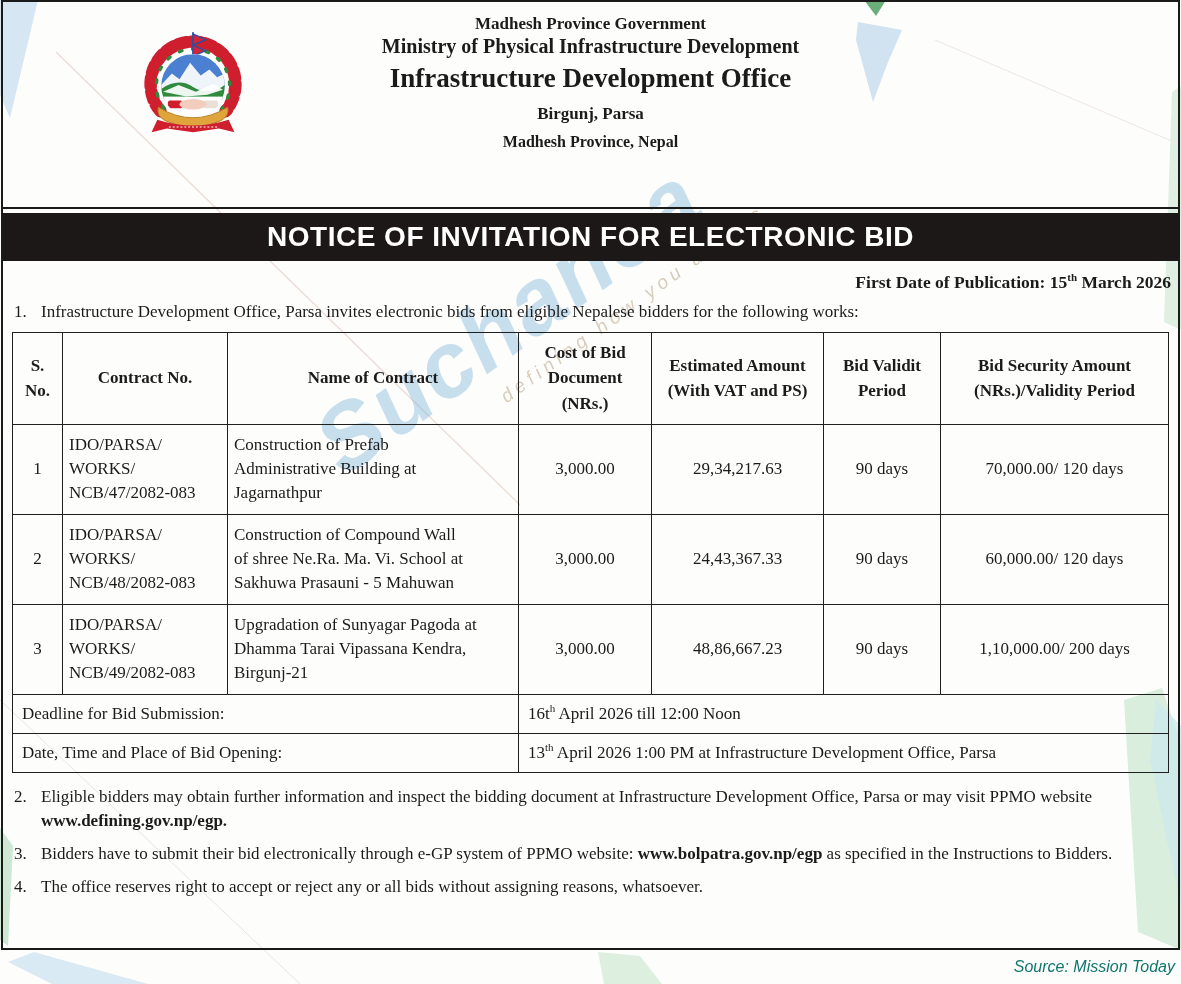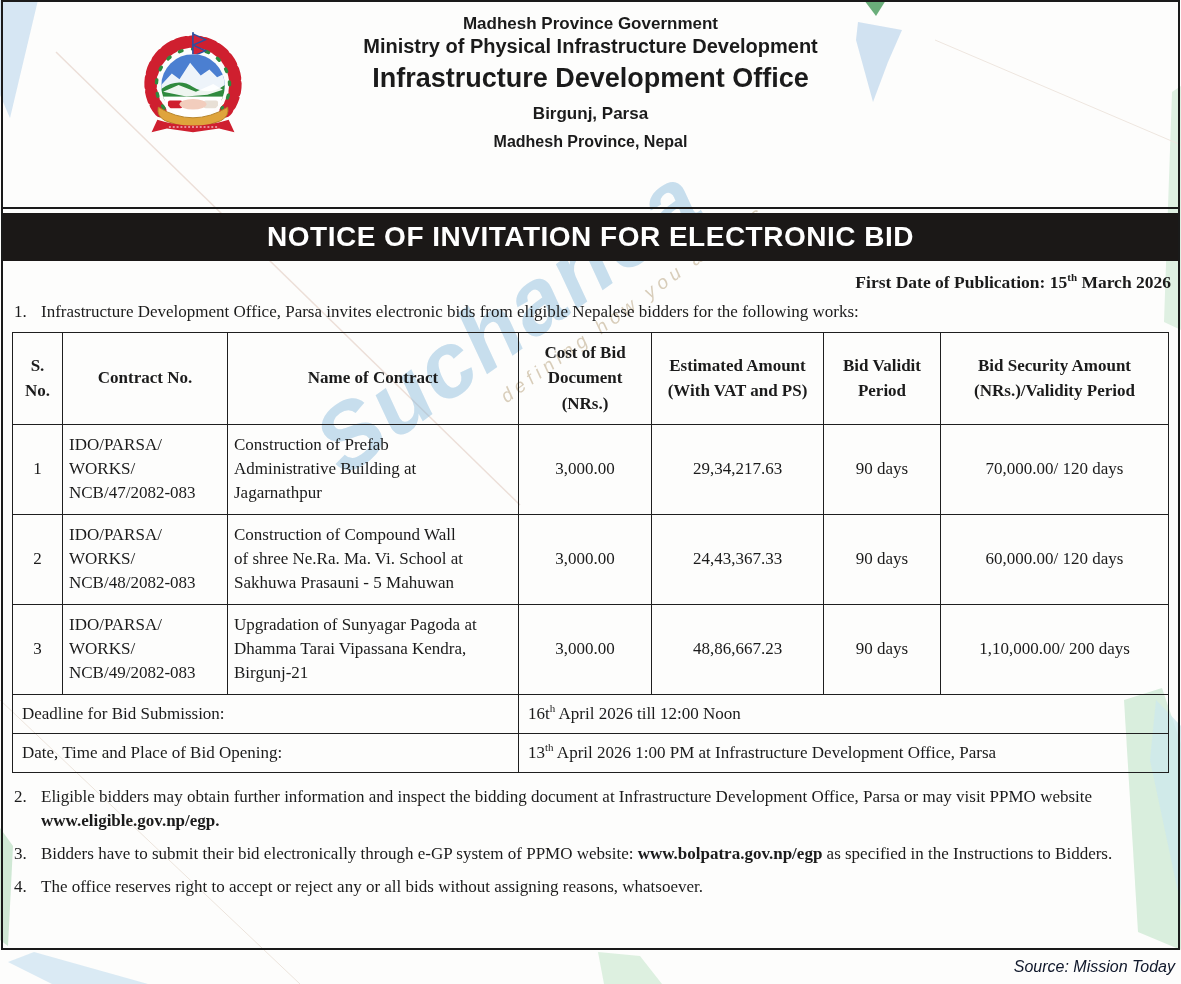--- a/index.html
+++ b/index.html
@@ -15,21 +15,21 @@
   .wm-brand{font-family:"Liberation Sans",sans-serif;font-weight:bold;font-style:italic;
     font-size:92px;letter-spacing:2px;color:rgba(125,178,217,.42);white-space:nowrap}
   .wm-tagline{position:absolute;left:175px;top:102px;font-family:"Liberation Sans",sans-serif;
     font-style:italic;font-size:19px;letter-spacing:5px;color:rgba(186,166,132,.55);white-space:nowrap}
 
   .frame{position:absolute;left:1px;top:0;width:1179px;height:950px;z-index:1;
     border:2px solid var(--frame-border,#1a1a1a);box-sizing:border-box;background:transparent}
 
   
   .org-header{position:relative;height:205px;border-bottom:2px solid var(--frame-border,#1a1a1a);
-    font-family:Liberation Sans, sans-serif;font-weight:bold;text-align:center}
+    font-family:Liberation Serif, serif;font-weight:bold;text-align:center}
   .org-header .l1{padding-top:12px;font-size:17px}
   .org-header .l2{margin-top:1px;font-size:20px}
   .org-header .l3{margin-top:9px;font-size:20px}
   .org-header .l4{margin-top:5px;font-size:27px}
   .org-header .l5{margin-top:10px;font-size:17px}
   .org-header .l6{margin-top:9px;font-size:16px}
   .emblem{position:absolute;left:137px;top:28px}
 
   
   .banner{height:48px;margin:4px 0;background:var(--banner-bg,#1b1817);
@@ -49,21 +49,21 @@
   table.bids{border-collapse:collapse;margin:7px 0 0 2px;width:1156px;table-layout:fixed}
   .bids th,.bids td{border:1.6px solid #1f1f1f;font-size:17px;padding:2px 6px;
     vertical-align:middle;background:transparent}
   .bids th{font-weight:bold;text-align:center;line-height:1.5}
   .c{text-align:center}
   .preline{white-space:pre-line;line-height:1.42}
   tr.hdr{height:92px} tr.data{height:90px} tr.foot{height:39px}
   .foot td{padding-left:9px}
 
   .sig{margin-top:4px;text-align:right;font-weight:bold;font-size:18px;padding-right:6px}
-  .source{position:absolute;right:6px;top:958px;z-index:1;color:#0f172a;
+  .source{position:absolute;right:6px;top:958px;z-index:1;color:#0f766e;
     font-family:"Liberation Sans",sans-serif;font-style:italic;font-size:16px}
 </style>
 </head>
 <body>
 
 <svg class="deco" width="1181" height="984" viewBox="0 0 1181 984">
   <polygon points="0,0 38,0 10,118 0,95" fill="#cfe2f1" opacity="0.85"></polygon>
   <polygon points="864,0 886,0 876,16" fill="#5aa56c" opacity="0.9"></polygon>
   <polygon points="858,22 902,30 888,62 873,102 856,40" fill="#ccdff0" opacity="0.9"></polygon>
   <polygon points="1172,92 1181,86 1181,330 1164,322" fill="#dff0e2"></polygon>
@@ -193,21 +193,21 @@
       </tr>
       <tr class="foot">
         <td colspan="3">Date, Time and Place of Bid Opening:</td>
         <td colspan="4"><span>13</span><sup>th</sup><span> April 2026 1:00 PM at Infrastructure Development Office, Parsa</span></td>
       </tr>
     </tbody>
       </table>
 
     <div class="para" style="margin-top:12px">
       <span class="num">2.</span>
-      <span>Eligible bidders may obtain further information and inspect the bidding document at Infrastructure Development Office, Parsa or may visit PPMO website </span><span class="b">www.eligible.gov.np/egp.</span>
+      <span>Eligible bidders may obtain further information and inspect the bidding document at Infrastructure Development Office, Parsa or may visit PPMO website </span><span class="b">www.defining.gov.np/egp.</span>
     </div>
 
     <div class="para">
       <span class="num">3.</span>
       <span>Bidders have to submit their bid electronically through e-GP system of PPMO website:  </span><span class="b">www.bolpatra.gov.np/egp</span><span> as specified in the Instructions to Bidders.</span>
     </div>
 
     <div class="para">
       <span class="num">4.</span>
       <span>The office reserves right to accept or reject any or all bids without assigning reasons, whatsoever.</span>

